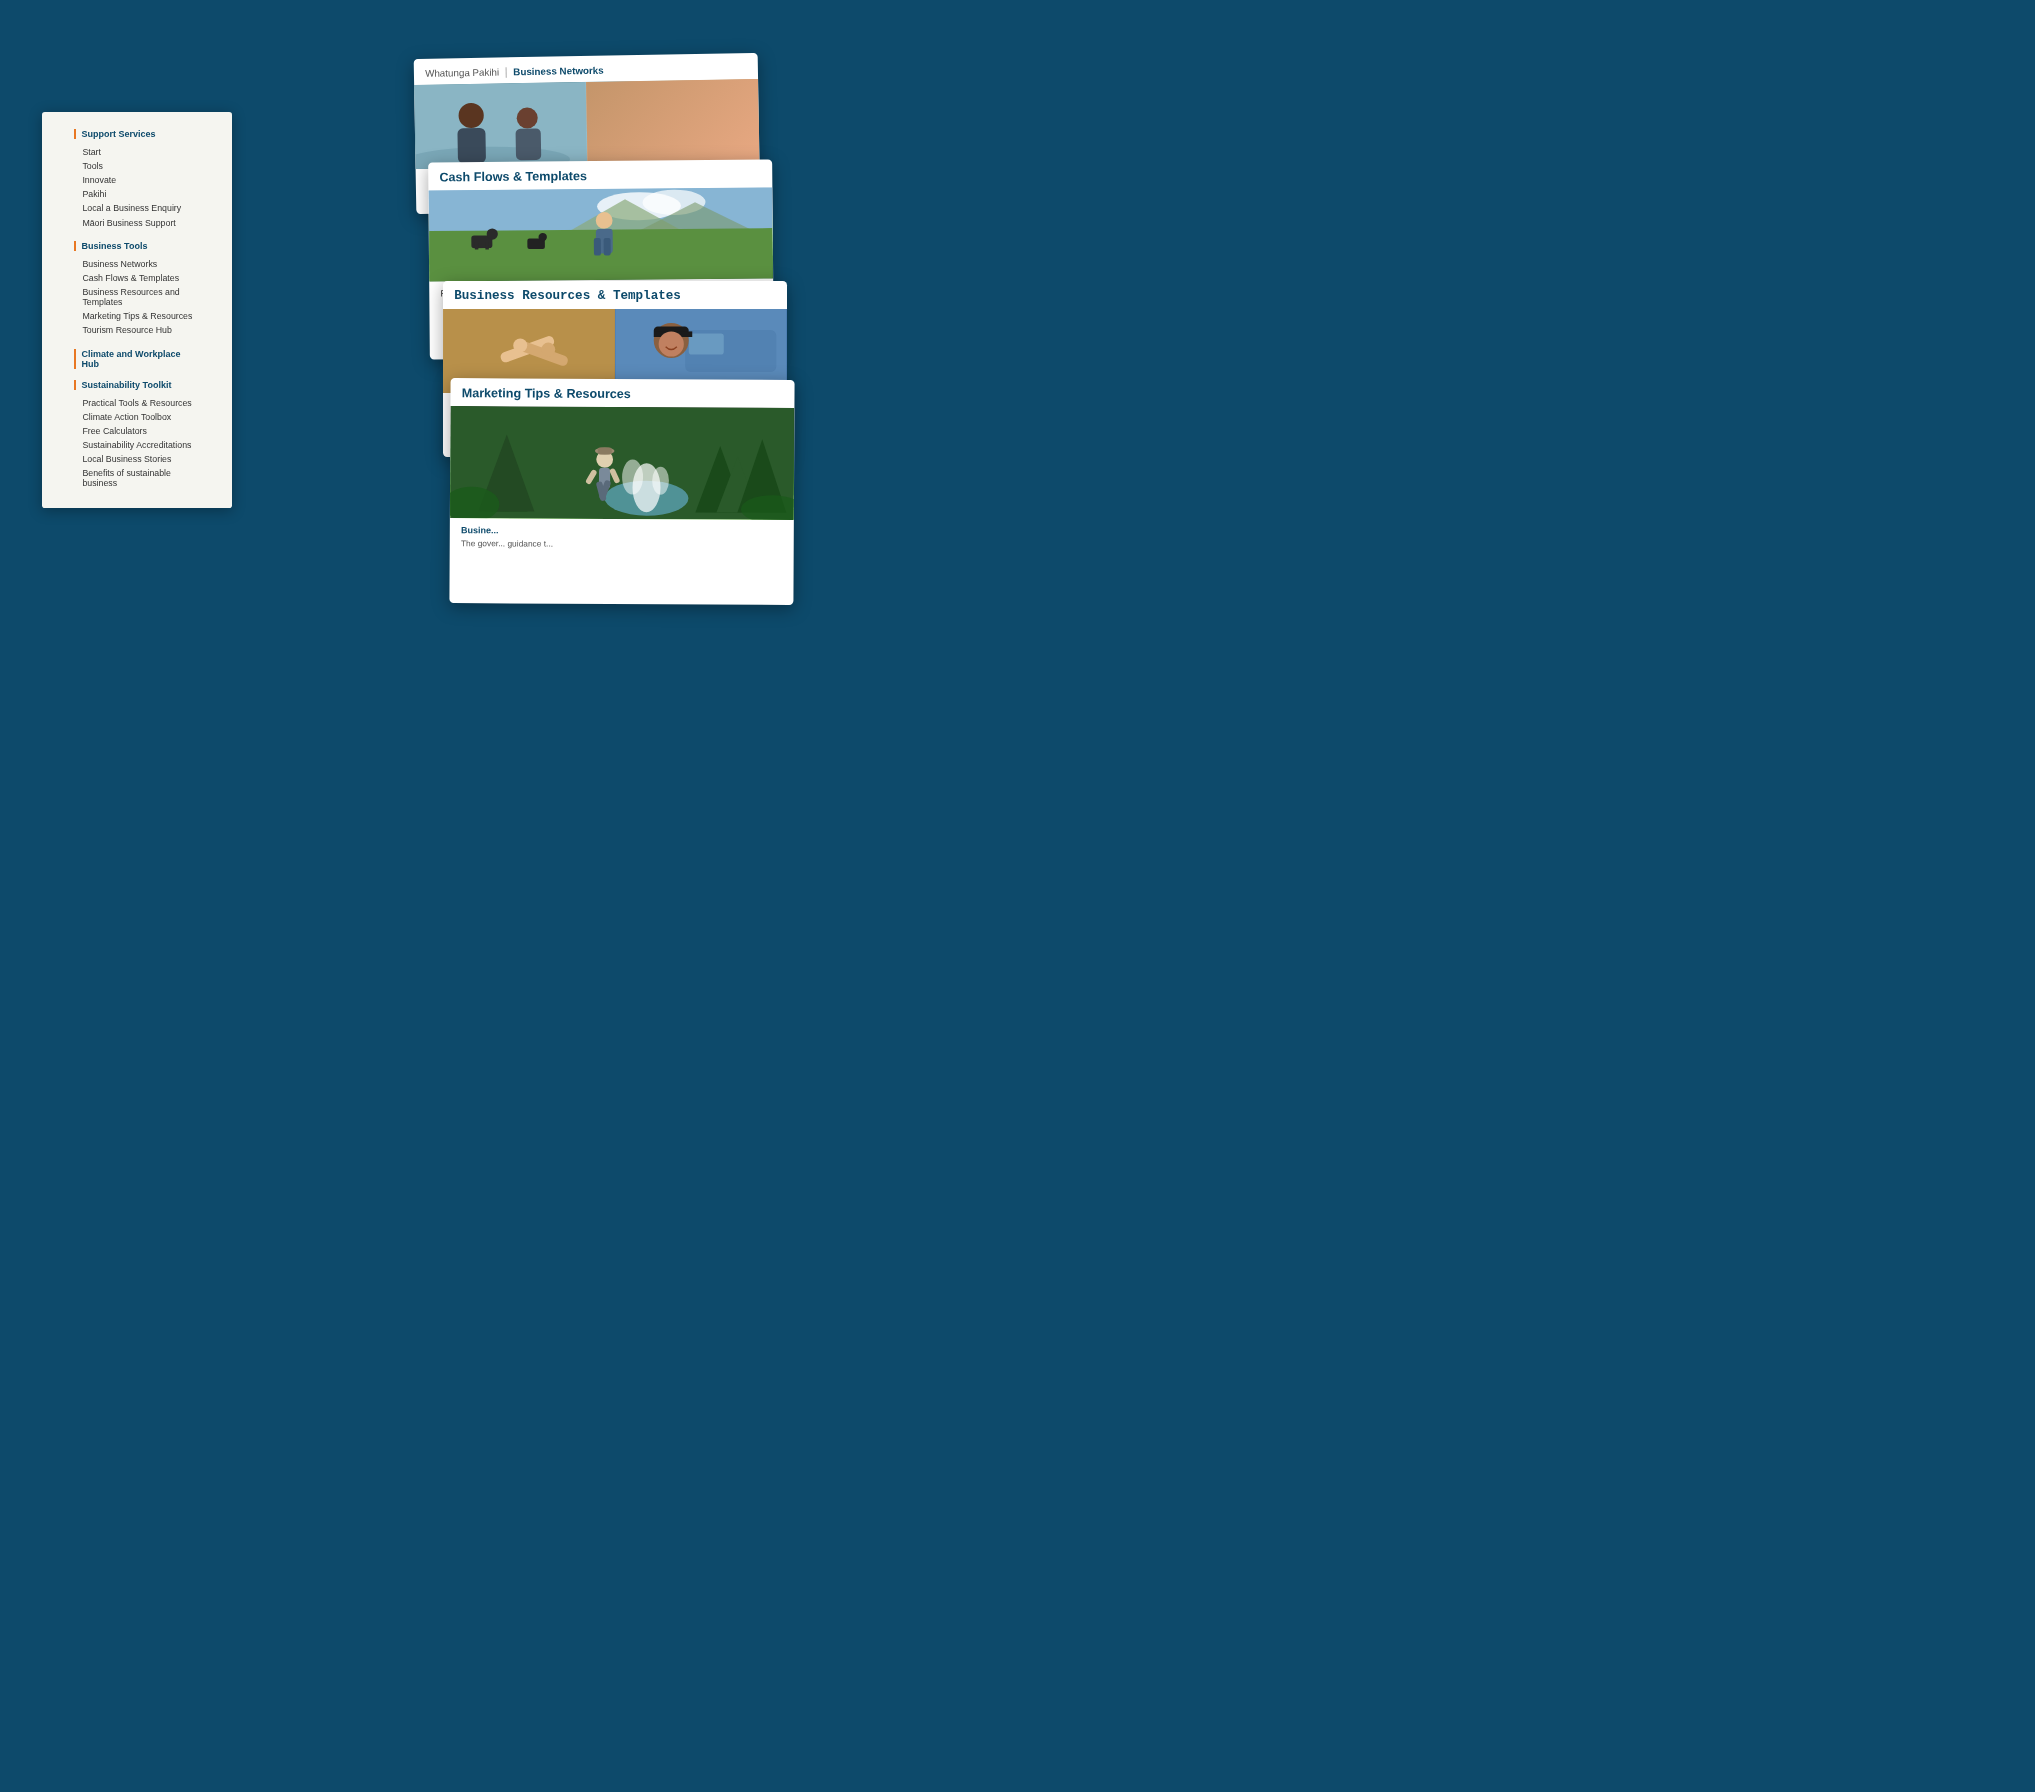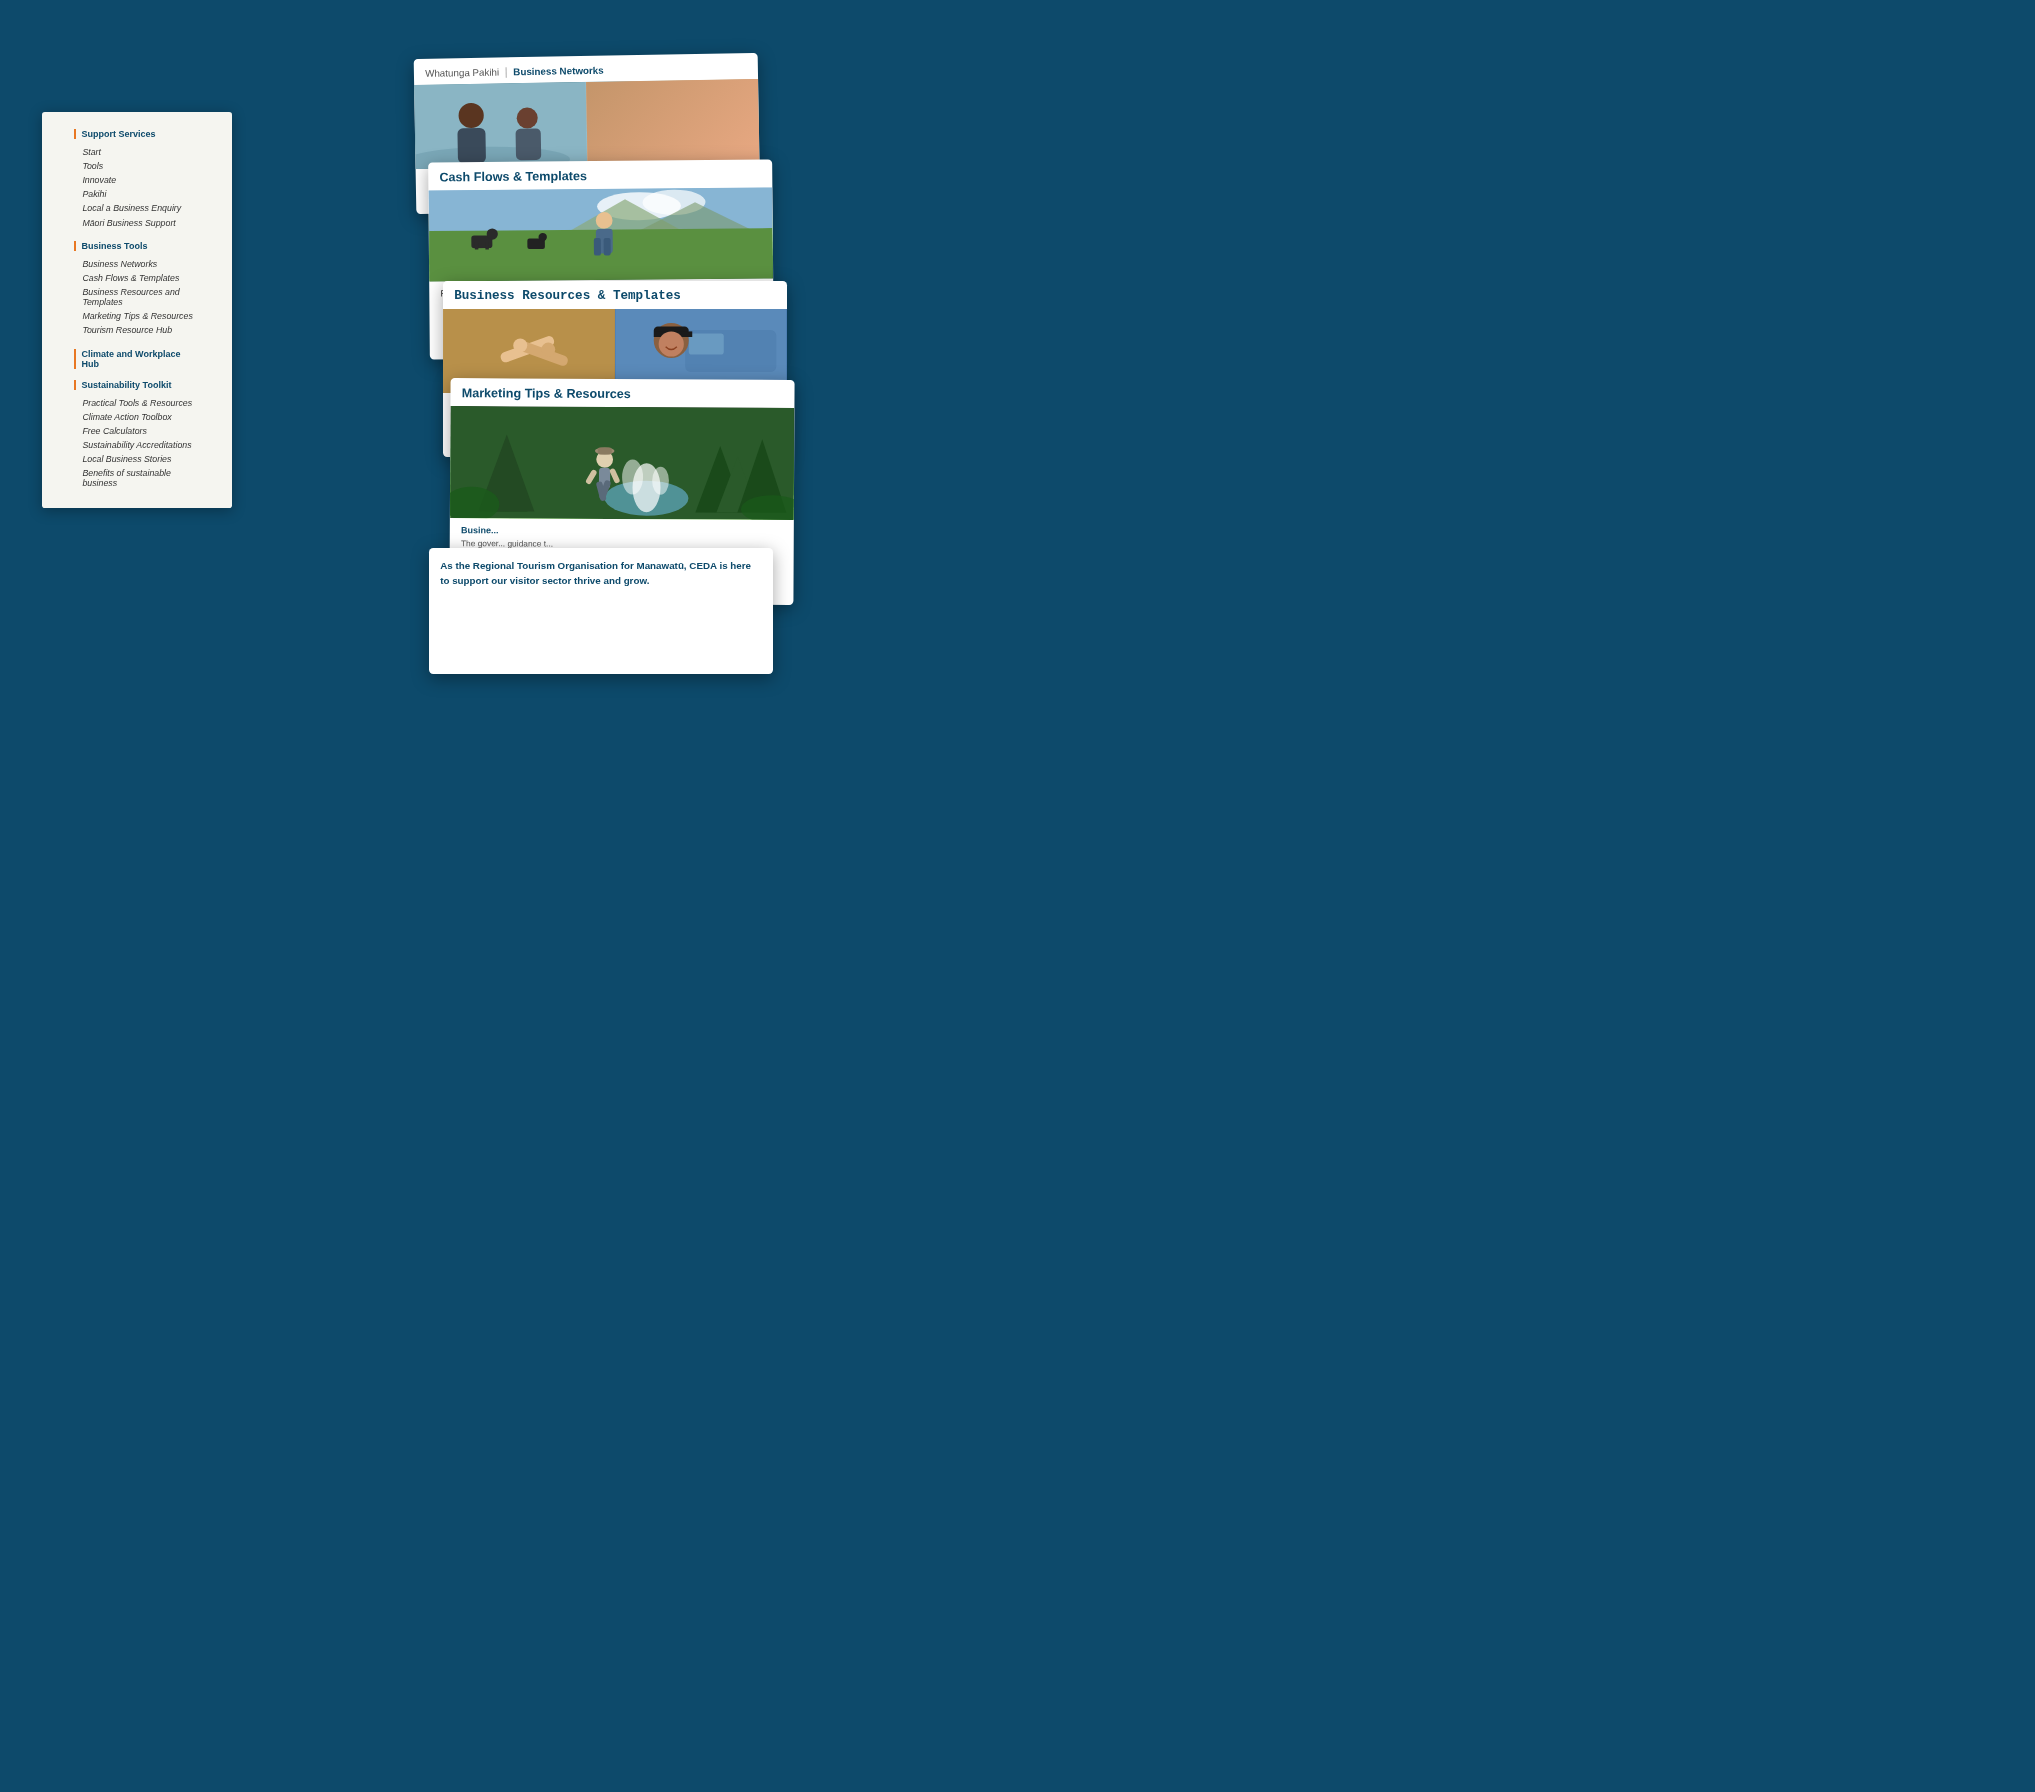--- a/index.html
+++ b/index.html
@@ -178,21 +178,20 @@
     }
 
     
     .sidebar-item-plain {
       padding: 2.1px 2.8px 2.1px 8.4px;
       font-size: 8.8px;
       color: #333;
       display: flex;
       align-items: center;
       justify-content: space-between;
-      font-style: italic;
     }
   </style>
 </head>
 <body>
 
 <div class="scene">
 
   <div class="sidebar-card">
 
     <div class="sidebar-section-title">Support Services</div>
@@ -417,18 +416,15 @@
         <rect x="200" y="90" width="8" height="22" rx="4" fill="#d0c0a0" transform="rotate(30,204,95)"></rect>
         <rect x="228" y="88" width="8" height="22" rx="4" fill="#d0c0a0" transform="rotate(-25,232,93)"></rect>
       </svg>
     </div>
     <div class="card-body">
       <p style="font-size:9px;font-weight:700;color:#0d4a6b;">Busine...</p>
       <p style="font-size:8.4px;color:#555;margin-top:2.8px;">The gover... guidance t...</p>
     </div>
   </div>
 
-  <div class="content-card card-5">
-    <div class="tourism-text">As the Regional Tourism Organisation for Manawatū, CEDA is here to support our visitor sector thrive and grow.</div>
-  </div>
 
 </div>
 
 
 </body></html>

